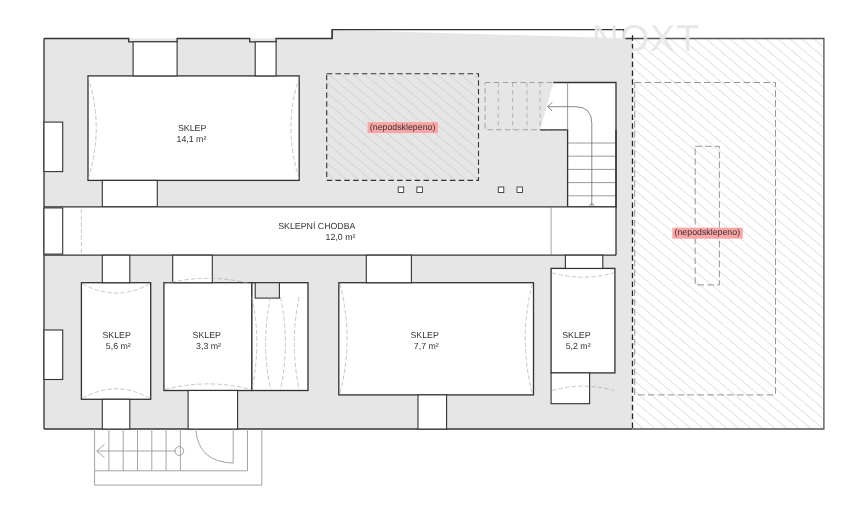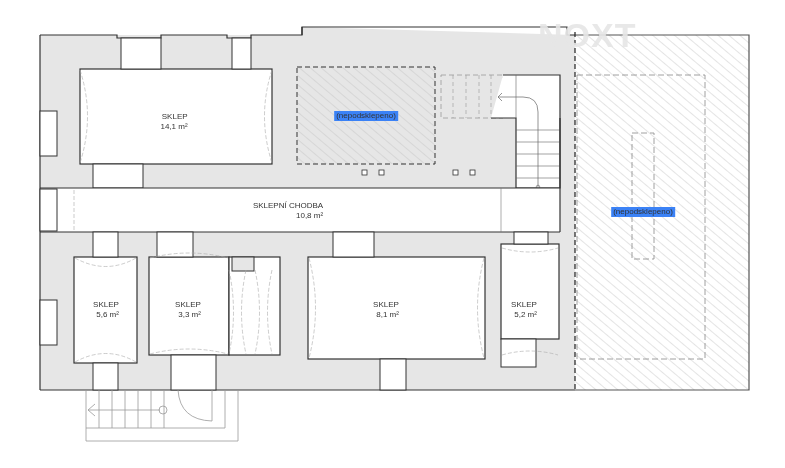--- a/index.html
+++ b/index.html
@@ -1,20 +1,20 @@
 <!DOCTYPE html>
 <html><head>
 <meta charset="utf-8">
 <style>
   html, body { margin: 0; padding: 0; background: #ffffff; }
   body { width: 785px; height: 468px; overflow: hidden; position: relative; font-family: "Liberation Sans", sans-serif; }
   svg { position: absolute; left: 0; top: 0; }
   .lbl { position: absolute; text-align: right; font-size: 8px; color: #333; line-height: 10px; white-space: nowrap; transform: translateX(-50%); }
-  .lbl.bg { background: #3b82f6; padding: 0 2px; }
-  .wm { position: absolute; left: 538px; top: 16px; font-size: 34px; font-weight: bold; color: #e6e6e6; letter-spacing: 1px; font-family: "Liberation Sans", sans-serif; opacity: 0.9; }
+  .lbl.bg { background: #fca5a5; padding: 0 2px; }
+  .wm { position: absolute; left: 538px; top: 16px; font-size: 34px; font-weight: normal; color: #e6e6e6; letter-spacing: 1px; font-family: "Liberation Sans", sans-serif; opacity: 0.9; }
 </style>
 </head>
 <body>
 
 <svg width="785" height="468" viewBox="0 0 785 468" xmlns="http://www.w3.org/2000/svg">
   <defs>
     <pattern id="hatch" patternUnits="userSpaceOnUse" width="7" height="7" patternTransform="rotate(-50)">
       <line x1="0" y1="0" x2="0" y2="7" stroke="#c4c4c4" stroke-width="0.9"></line>
     </pattern>
   </defs>
@@ -139,32 +139,32 @@
 </svg>
 
 <div class="wm">NOXT</div>
 
 <div class="lbl" style="left:174px; top:112px;">
   <div>SKLEP</div>
   <div>14,1 m²</div>
 </div>
 <div class="lbl" style="left:288px; top:201px;">
   <div>SKLEPNÍ CHODBA</div>
-  <div>10,8 m²</div>
+  <div>12,0 m²</div>
 </div>
 <div class="lbl" style="left:106px; top:300px;">
   <div>SKLEP</div>
   <div>5,6 m²</div>
 </div>
 <div class="lbl" style="left:188px; top:300px;">
   <div>SKLEP</div>
   <div>3,3 m²</div>
 </div>
 <div class="lbl" style="left:386px; top:300px;">
   <div>SKLEP</div>
-  <div>8,1 m²</div>
+  <div>7,7 m²</div>
 </div>
 <div class="lbl" style="left:524px; top:300px;">
   <div>SKLEP</div>
   <div>5,2 m²</div>
 </div>
 <div class="lbl bg" style="left:366px; top:111px;">(nepodsklepeno)</div>
 <div class="lbl bg" style="left:643px; top:207px;">(nepodsklepeno)</div>
 
 </body></html>

